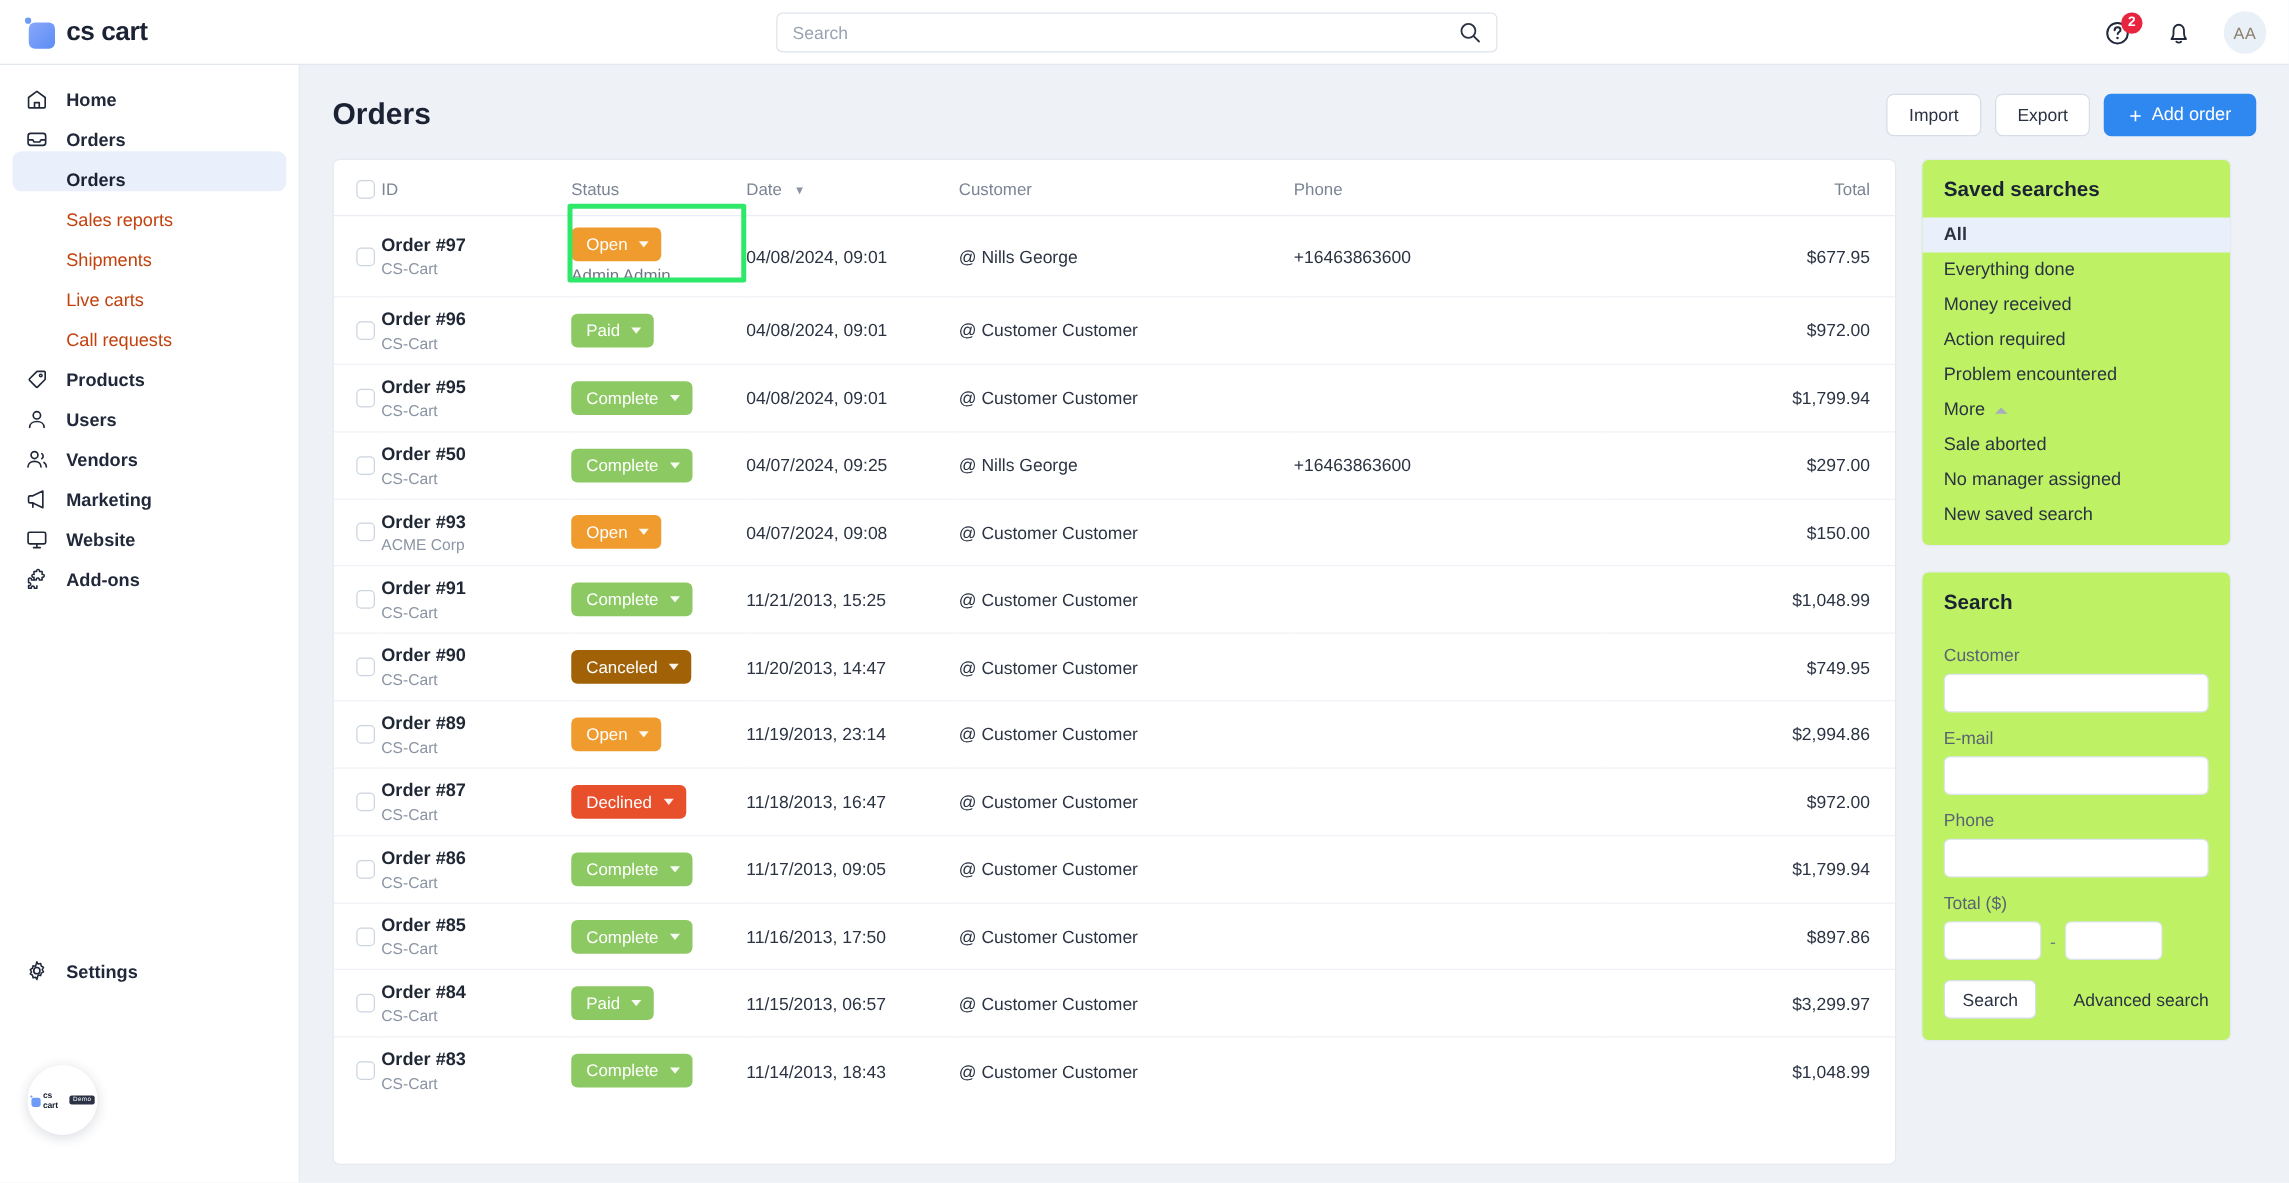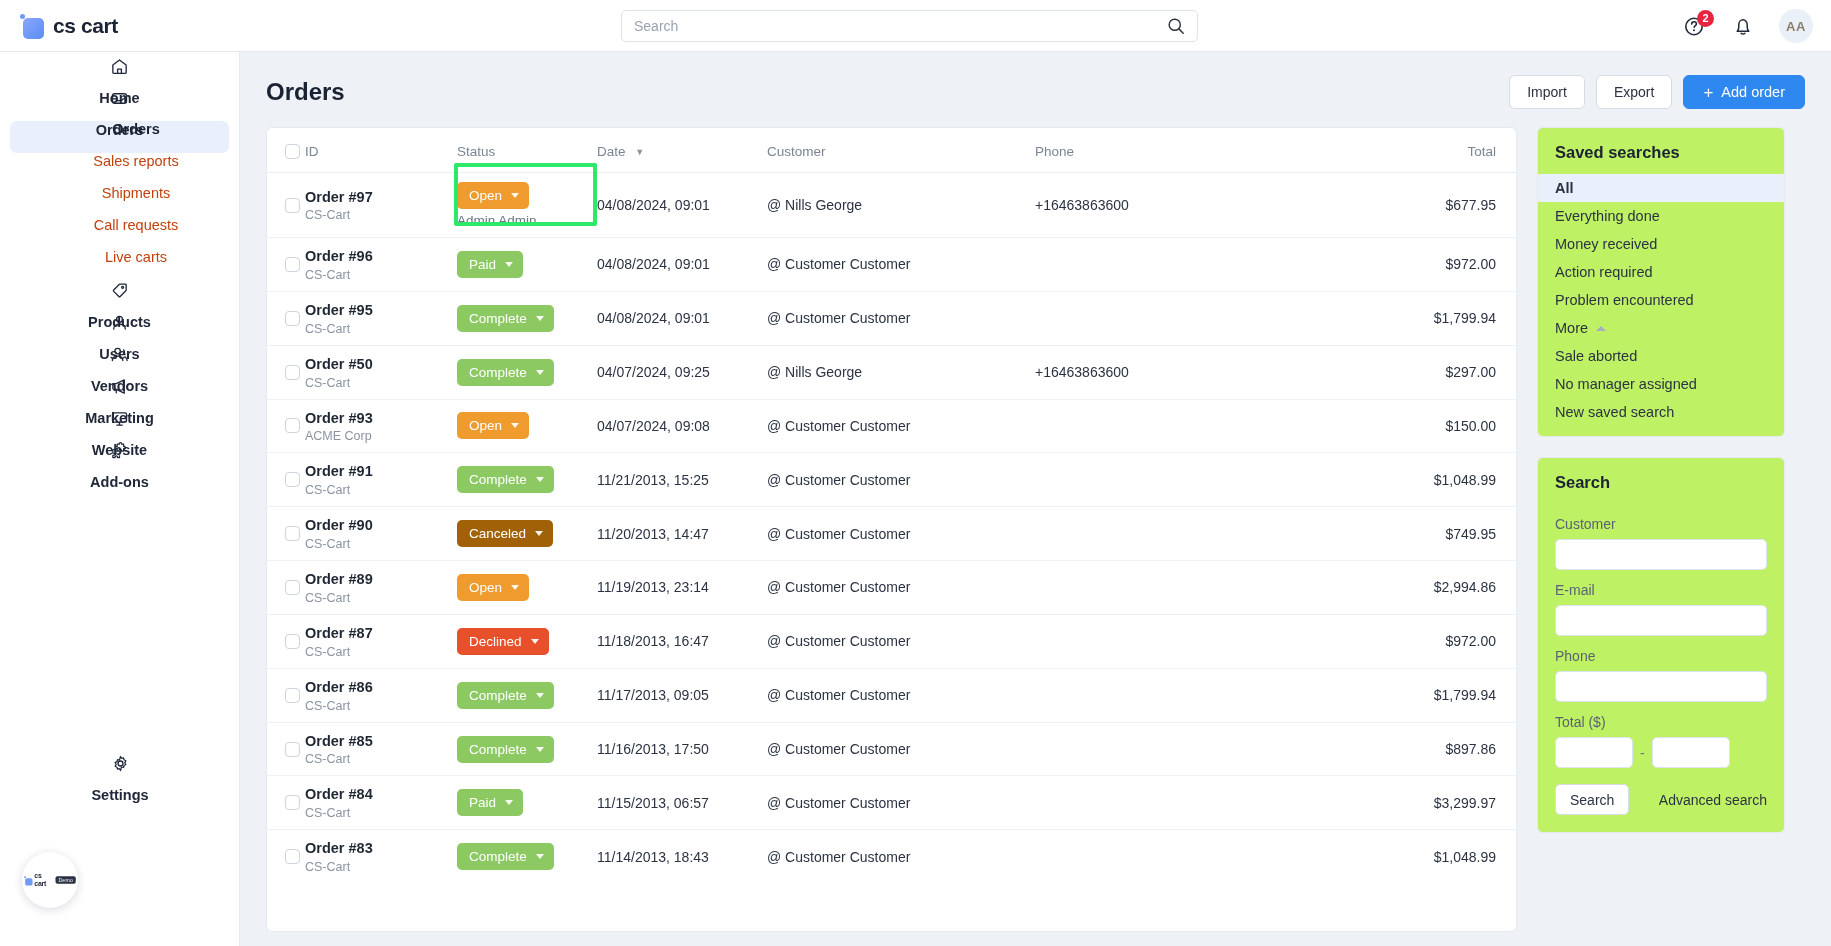--- a/index.html
+++ b/index.html
@@ -47,34 +47,34 @@
     position: absolute; right: -7px; top: -4px;
     min-width: 17px; height: 17px; border-radius: 9px;
     background: #e8243f; color: #fff;
     font-size: 11px; font-weight: 700;
     display: flex; align-items: center; justify-content: center;
     padding: 0 4px; line-height: 1;
   }
   .avatar {
     width: 34px; height: 34px; border-radius: 50%;
     background: #eaf0f8; color: #8a7f6a;
-    font-size: 13px; font-weight: 700;
+    font-size: 13px; font-weight: 400;
     display: flex; align-items: center; justify-content: center;
     letter-spacing: 0.5px; cursor: pointer;
   }
 
   
   .sidebar {
     position: absolute; top: 52px; left: 0; width: 240px; height: 894px;
     background: #ffffff; border-right: 1px solid #e7ebf1;
   }
   .nav-item {
-    display: flex; align-items: center; gap: 14px;
+    display: flex; align-items: flex-end; gap: 14px;
     height: 32px; margin: 0 10px; padding: 0 10px;
-    border-radius: 7px; cursor: pointer; flex-direction: column;
+    border-radius: 7px; cursor: pointer;
   }
   .nav-item + .nav-item { margin-top: 0; }
   .nav-ico { width: 19px; height: 19px; flex: 0 0 19px; display: flex; align-items: center; justify-content: center; }
   .nav-lbl { font-size: 14.5px; font-weight: 700; color: #20283a; }
   .nav-sub { padding-left: 43px; }
   .nav-sub .nav-lbl { font-weight: 400; color: #c2410c; font-size: 14.5px; }
   .nav-item.active { background: #e9f0fb; }
   .nav-item.active .nav-lbl { font-weight: 700; color: #1b2233; }
   .nav-gap { height: 5px; }
 
@@ -255,24 +255,24 @@
   <div class="nav-item nav-sub active">
     <span class="nav-lbl">Orders</span>
   </div>
   <div class="nav-item nav-sub">
     <span class="nav-lbl">Sales reports</span>
   </div>
   <div class="nav-item nav-sub">
     <span class="nav-lbl">Shipments</span>
   </div>
   <div class="nav-item nav-sub">
+    <span class="nav-lbl">Live carts</span>
+  </div>
+  <div class="nav-item nav-sub">
     <span class="nav-lbl">Call requests</span>
-  </div>
-  <div class="nav-item nav-sub">
-    <span class="nav-lbl">Live carts</span>
   </div>
 
   <div class="nav-item">
     <span class="nav-ico">
       <svg viewBox="0 0 20 20" width="19" height="19" fill="none">
         <path d="M10.6 3.2H16a1 1 0 0 1 1 1v5.4a1 1 0 0 1-.3.7l-6 6a1 1 0 0 1-1.4 0l-5.4-5.4a1 1 0 0 1 0-1.4l6-6a1 1 0 0 1 .7-.3Z" stroke="#20283a" stroke-width="1.4"></path>
         <circle cx="13.3" cy="6.7" r="1.1" stroke="#20283a" stroke-width="1.3"></circle>
       </svg>
     </span>
     <span class="nav-lbl">Products</span>

